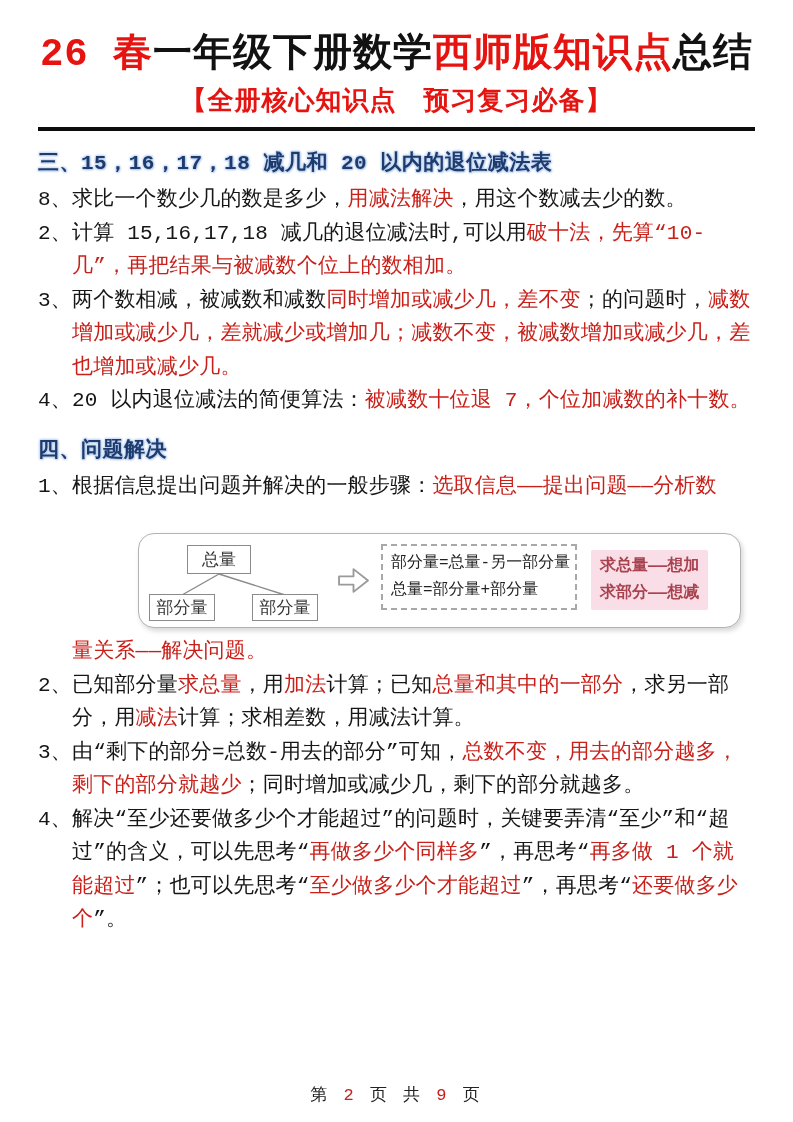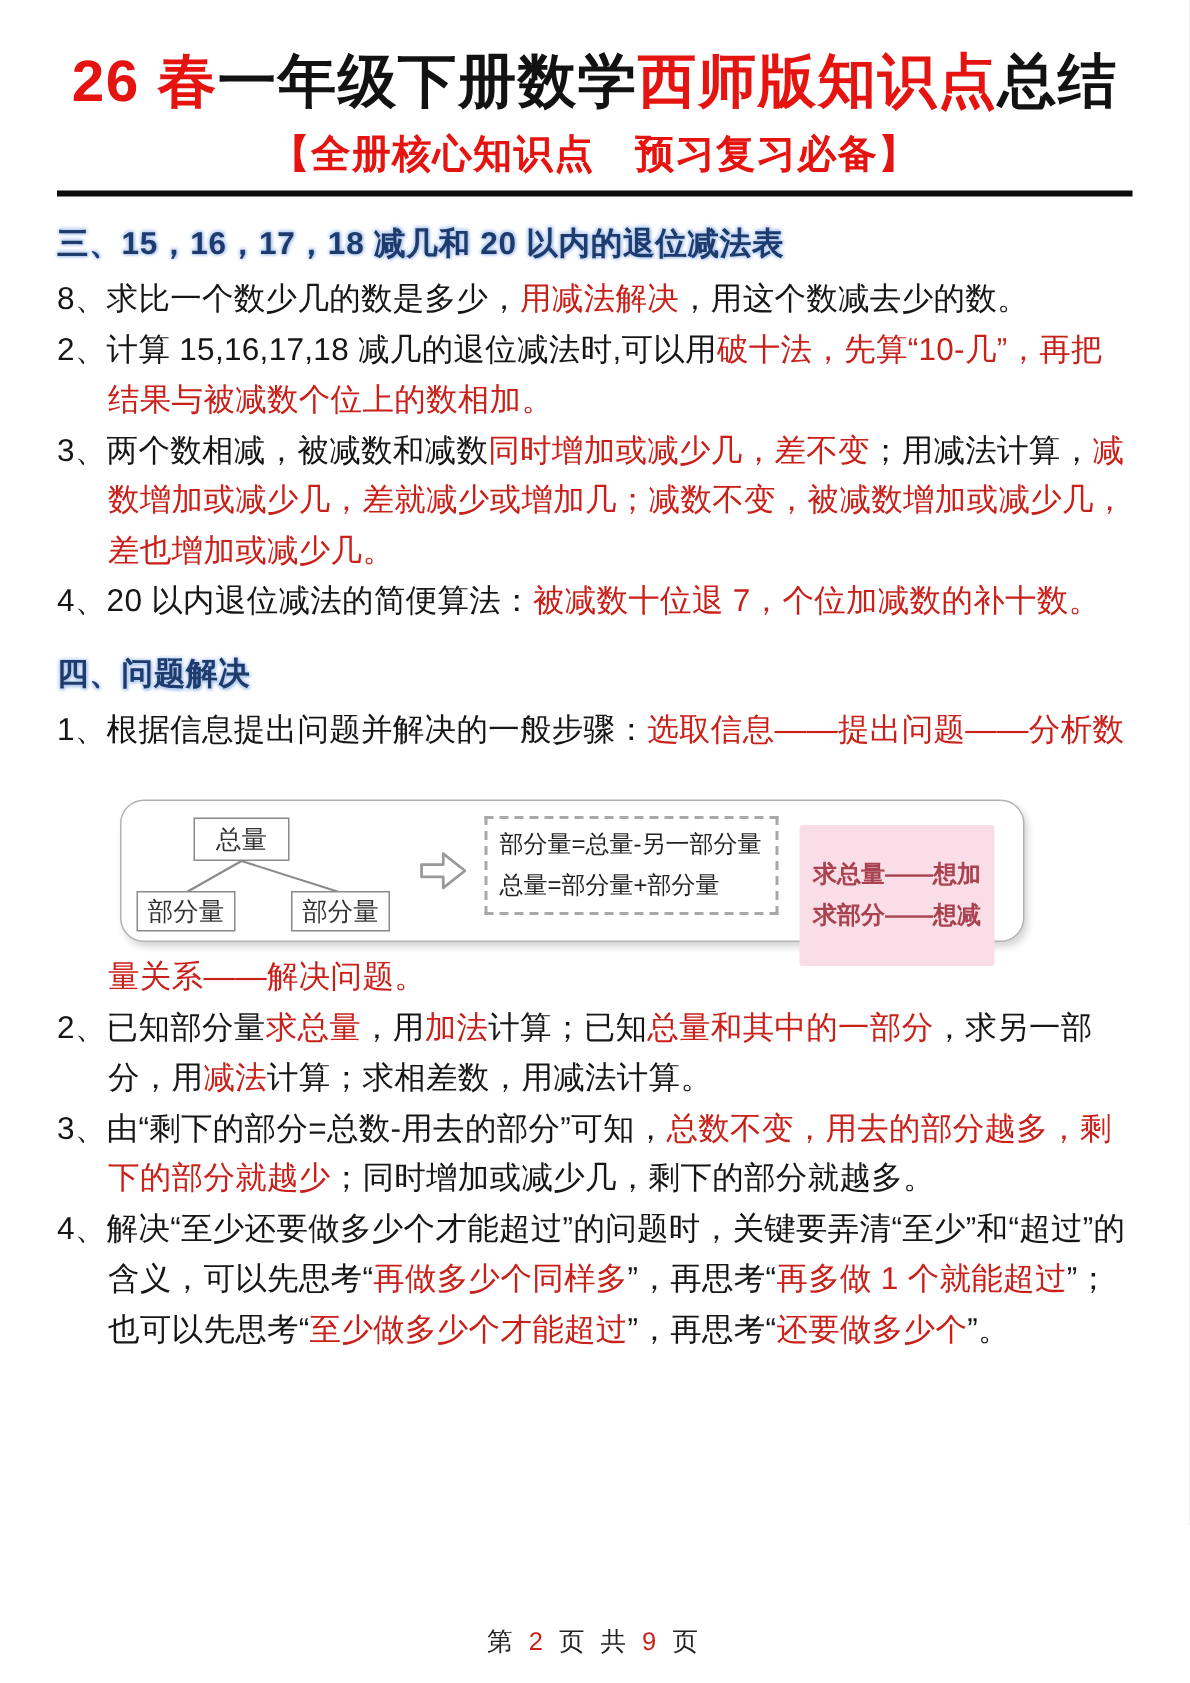--- a/index.html
+++ b/index.html
@@ -4,21 +4,21 @@
 <style>
   html, body { margin: 0; padding: 0; background: #e8e8e8; }
   .page {
     position: relative;
     width: 793px;
     height: 1122px;
     margin: 0 auto;
     background: #ffffff;
     padding: 30px 38px 0;
     box-sizing: border-box;
-    font-family: Liberation Sans, sans-serif;
+    font-family: Liberation Mono, monospace;
     overflow: hidden;
   }
   .title {
     margin: 0;
     text-align: center;
     font-size: 39px;
     font-weight: 800;
     line-height: 50px;
     color: #121212;
     letter-spacing: 1px;
@@ -53,21 +53,21 @@
     letter-spacing: 0.2px;
   }
   .item .red { color: var(--body-red); }
   .cont { text-indent: 0; }
 
   
   .diagram {
     position: relative;
     width: 603px;
     height: 95px;
-    margin: 30px 0 7px 42px;
+    margin: 30px 0 7px 100px;
     border: 1.6px solid #b3b3b3;
     border-radius: 16px;
     background: #fff;
     box-shadow: 2px 3px 5px rgba(0,0,0,0.16);
     box-sizing: border-box;
   }
   .tree-lines { position: absolute; left: 0; top: 0; width: 200px; height: 93px; }
   .tbox {
     position: absolute;
     border: 1.3px solid #8a8a8a;
@@ -82,21 +82,21 @@
   .formulas {
     position: absolute; left: 242px; top: 10px; width: 196px;
     padding: 4px 8px;
     border: 2px dashed #a8a8a8;
     font-size: 16px; line-height: 27px; color: #222;
     box-sizing: border-box;
     white-space: nowrap;
   }
   .notes {
     position: absolute; left: 452px; top: 16px;
-    padding: 20px 9px;
+    padding: 3px 9px;
     font-size: 16px; line-height: 27px;
     background: var(--note-bg);
     color: var(--note-text);
     font-weight: 600;
     border-radius: 2px;
     white-space: nowrap;
   }
   .pagefoot {
     position: absolute; left: 0; bottom: 16px; width: 100%;
     text-align: center;
@@ -109,21 +109,21 @@
 
 <div class="page">
 
   <h1 class="title"><span class="red">26 春</span><span>一年级下册数学</span><span class="red">西师版知识点</span><span>总结</span></h1>
   <div class="subtitle">【全册核心知识点　预习复习必备】</div>
   <div class="rule"></div>
 
   <h2 class="sec-heading">三、15，16，17，18 减几和 20 以内的退位减法表</h2>
   <p class="item"><span>8、求比一个数少几的数是多少，</span><span class="red">用减法解决</span><span>，用这个数减去少的数。</span></p>
   <p class="item"><span>2、计算 15,16,17,18 减几的退位减法时,可以用</span><span class="red">破十法，先算“10-几”，再把结果与被减数个位上的数相加。</span></p>
-  <p class="item"><span>3、两个数相减，被减数和减数</span><span class="red">同时增加或减少几，差不变</span><span>；用减法计算，</span><span class="red">减数增加或减少几，差就减少或增加几；减数不变，被减数增加或减少几，差也增加或减少几。</span></p>
+  <p class="item"><span>3、两个数相减，被减数和减数</span><span class="red">同时增加或减少几，差不变</span><span>；的问题时，</span><span class="red">减数增加或减少几，差就减少或增加几；减数不变，被减数增加或减少几，差也增加或减少几。</span></p>
   <p class="item"><span>4、20 以内退位减法的简便算法：</span><span class="red">被减数十位退 7，个位加减数的补十数。</span></p>
 
   <h2 class="sec-heading">四、问题解决</h2>
   <p class="item"><span>1、根据信息提出问题并解决的一般步骤：</span><span class="red">选取信息——提出问题——分析数</span></p>
 
   <figure class="diagram">
     <svg class="tree-lines" viewBox="0 0 200 93" xmlns="http://www.w3.org/2000/svg">
       <line x1="80" y1="40" x2="43" y2="61" stroke="#8a8a8a" stroke-width="1.4"></line>
       <line x1="80" y1="40" x2="146" y2="61" stroke="#8a8a8a" stroke-width="1.4"></line>
     </svg>

